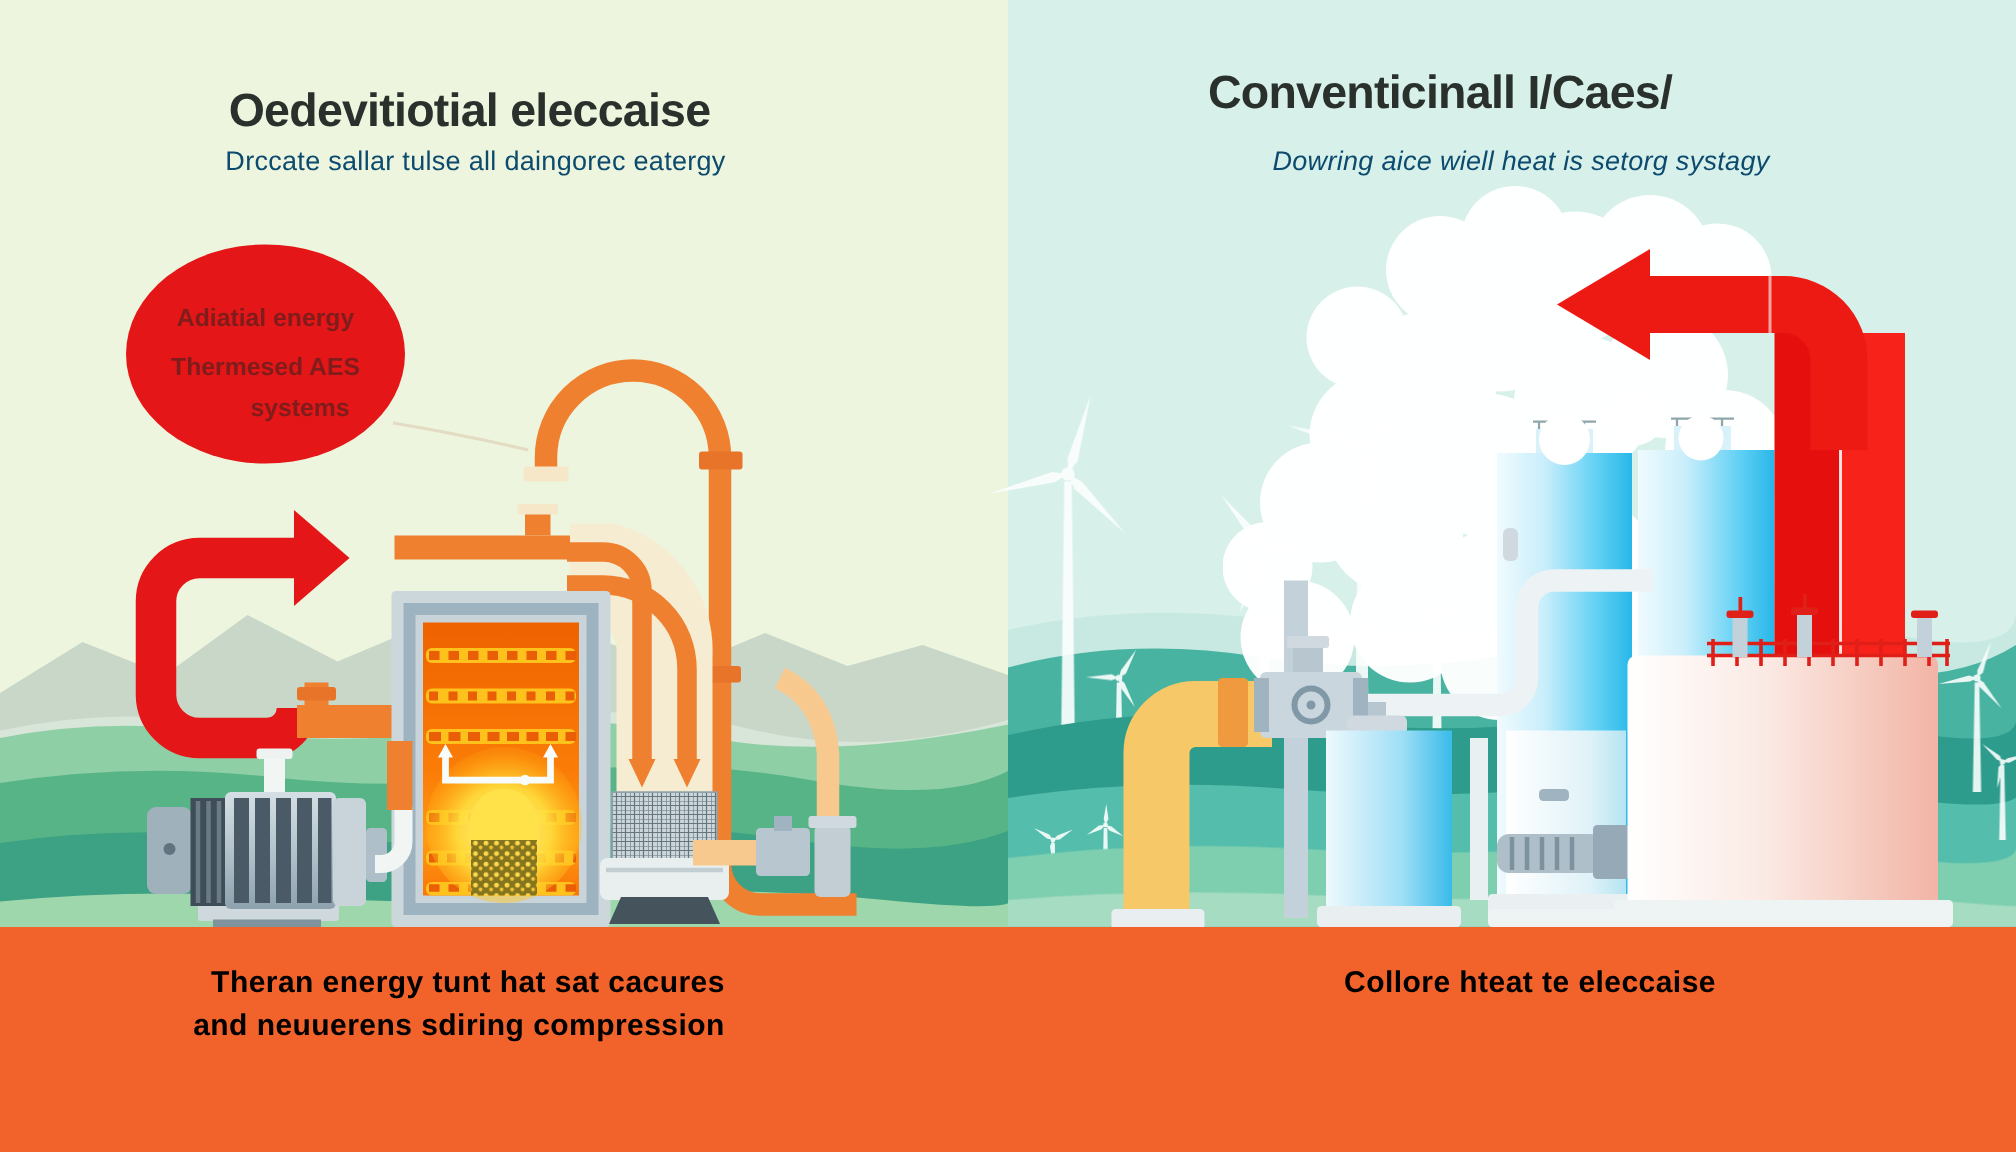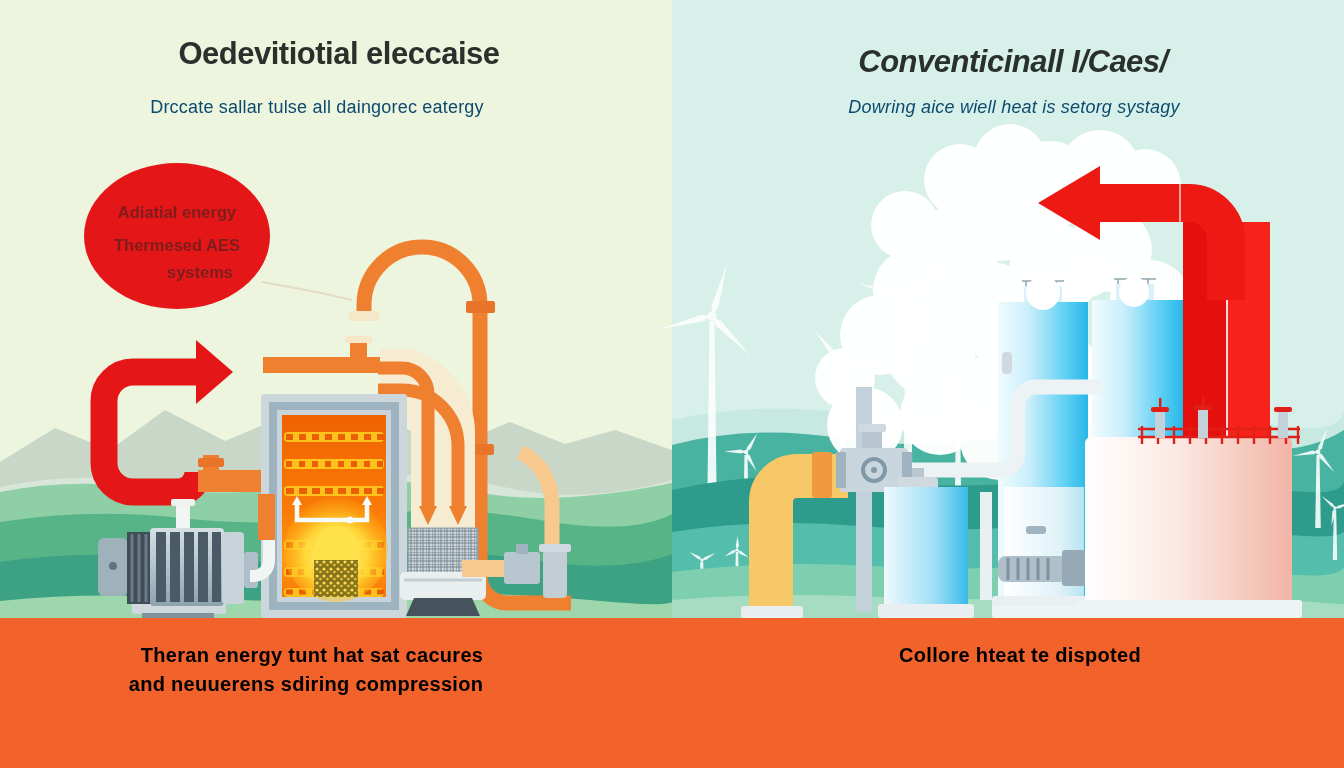--- a/index.html
+++ b/index.html
@@ -421,28 +421,28 @@
       </g>
     </g>
 
     <rect x="992" y="606" width="100" height="12" rx="3" fill="#eef3f4"></rect>
     <rect x="1088" y="606" width="99" height="12" rx="3" fill="#eef3f4"></rect>
   </g>
 
   <rect x="0" y="618" width="1344" height="150" fill="#f2622b"></rect>
 </svg>
 
-<div class="txt panel-title" style="left:313px;top:36px;margin-left:26px;">Oedevitiotial eleccaise</div>
+<div class="txt panel-title" style="left:313px;top:56px;">Oedevitiotial eleccaise</div>
 <div class="txt panel-sub" style="left:317px;top:97px;">Drccate sallar tulse all daingorec eatergy</div>
 
-<div class="txt panel-title" style="left:1013px;top:44px;font-style:italic;">Conventicinall I/Caes/</div>
+<div class="txt panel-title" style="left:960px;top:44px;">Conventicinall I/Caes/</div>
 <div class="txt panel-sub" style="left:1014px;top:97px;font-style:italic;">Dowring aice wiell heat is setorg systagy</div>
 
 <div class="txt callout-line" style="left:177px;top:203px;">Adiatial energy</div>
 <div class="txt callout-line" style="left:177px;top:236px;text-align:right;">Thermesed AES</div>
 <div class="txt callout-line" style="left:177px;top:263px;margin-left:23px;">systems</div>
 
 <div class="txt caption" style="left:312px;top:644px;">Theran energy tunt hat sat cacures</div>
 <div class="txt caption" style="left:306px;top:673px;">and neuuerens sdiring compression</div>
 
-<div class="txt caption" style="left:1020px;top:644px;">Collore hteat te dispoted</div>
+<div class="txt caption" style="left:1020px;top:644px;">Collore hteat te eleccaise</div>
 
 </div>
 
 </body></html>

